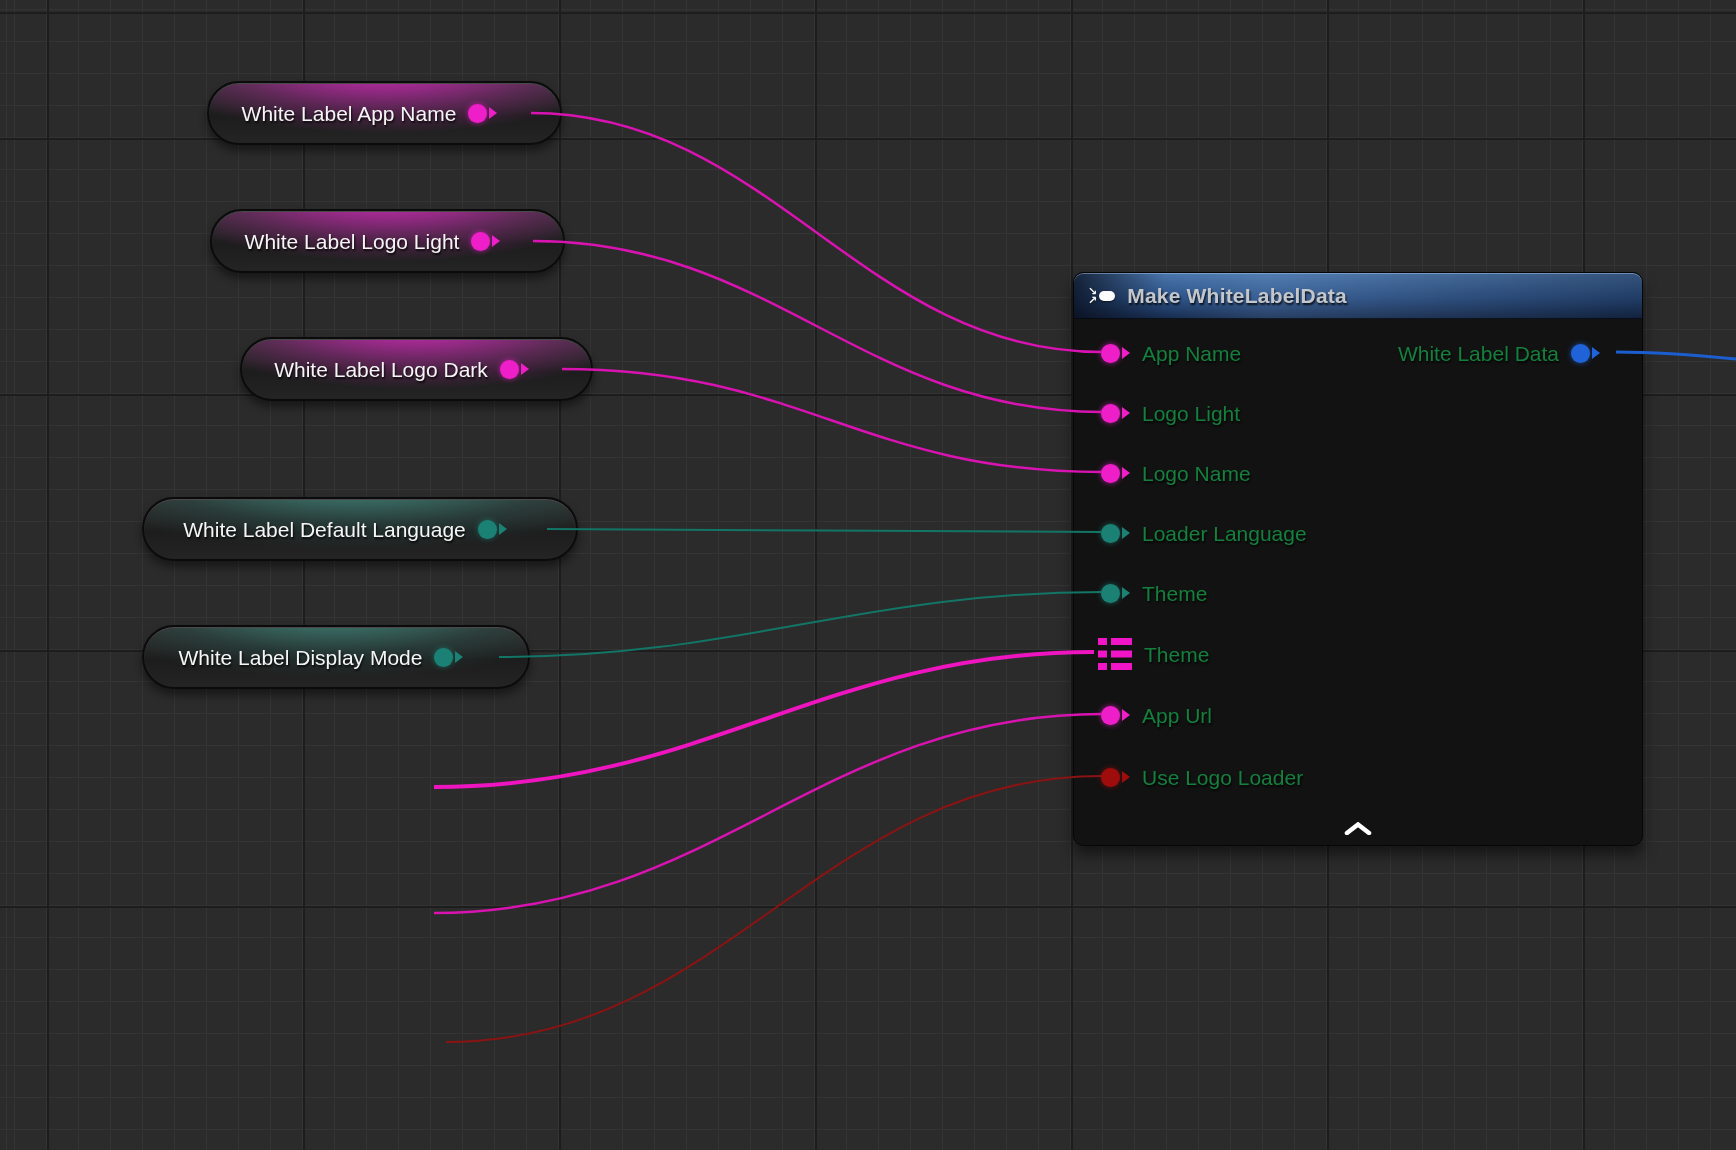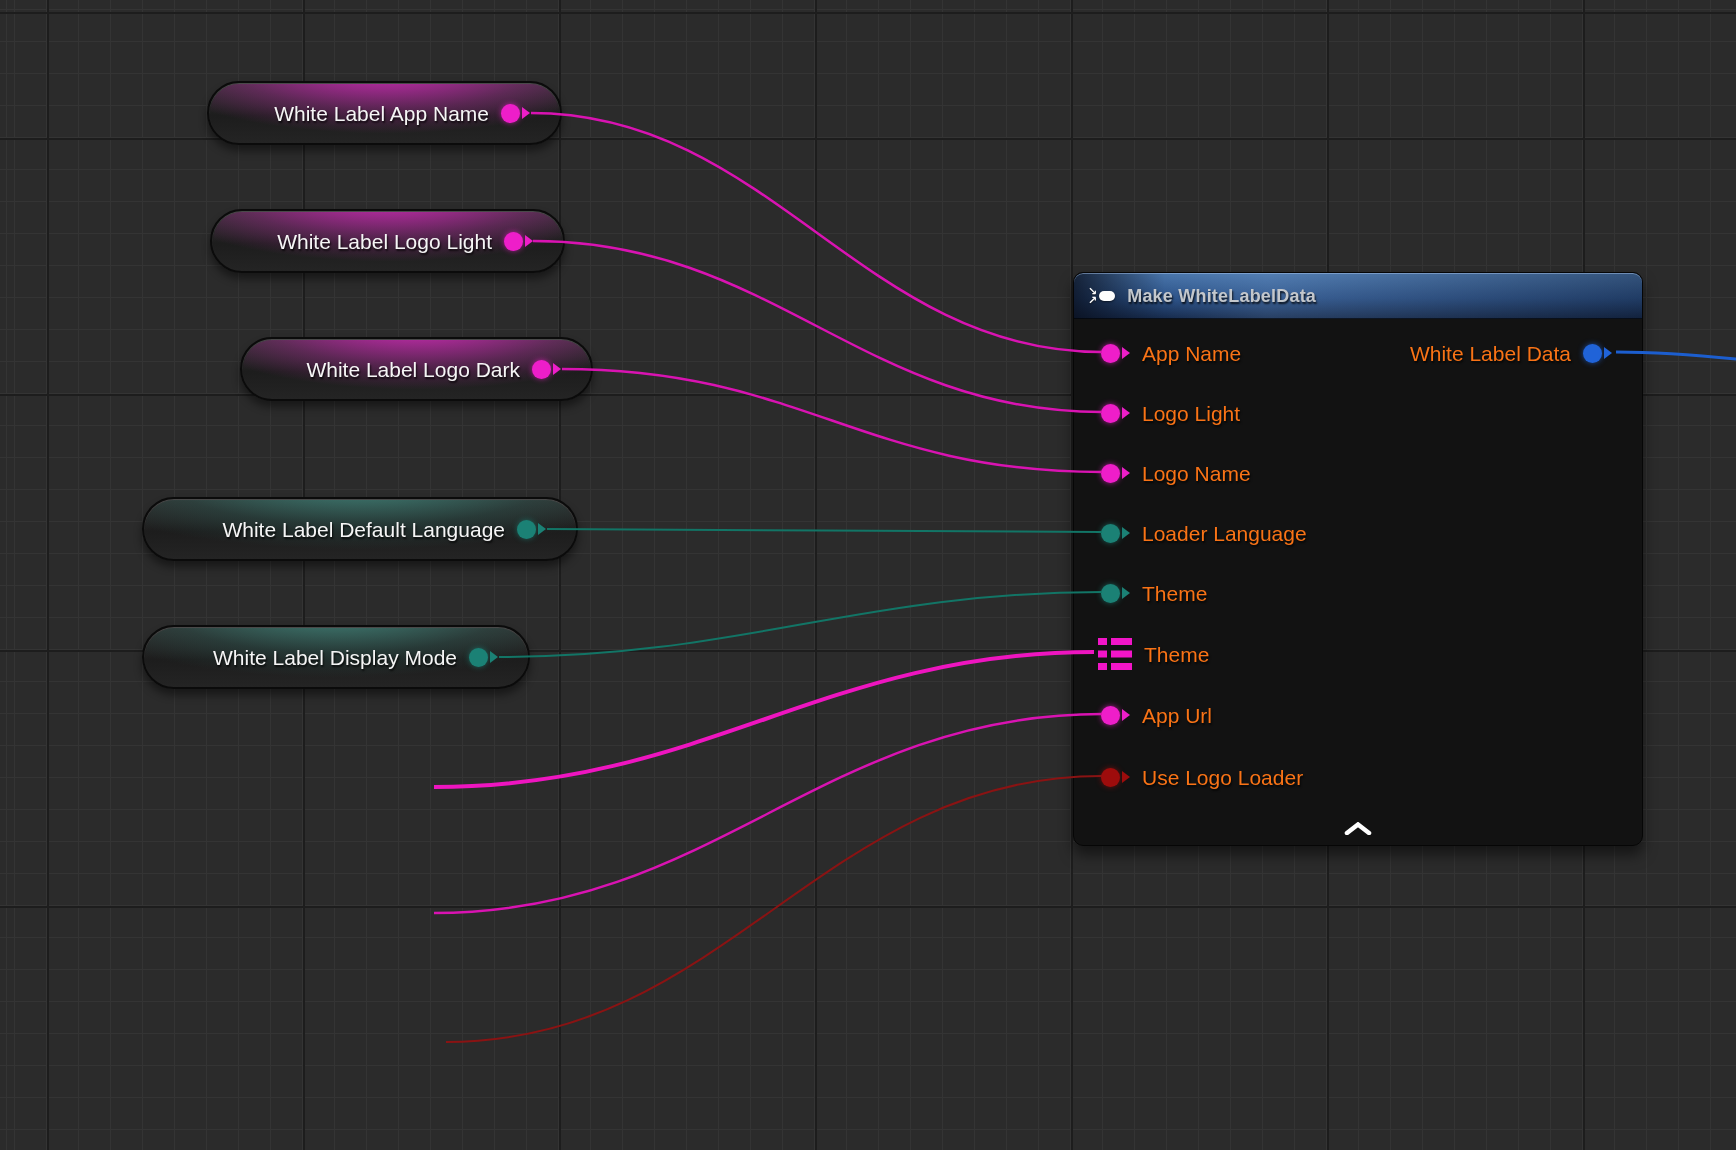--- a/index.html
+++ b/index.html
@@ -15,21 +15,21 @@
     background-image:
       repeating-linear-gradient(to right,  var(--grid-major,#1d1d1d) 0 2px, transparent 2px 256px),
       repeating-linear-gradient(to bottom, var(--grid-major,#1d1d1d) 0 2px, transparent 2px 256px),
       repeating-linear-gradient(to right,  var(--grid-minor,#343434) 0 1px, transparent 1px 32px),
       repeating-linear-gradient(to bottom, var(--grid-minor,#343434) 0 1px, transparent 1px 32px);
     background-position:47px 0, 0 138px, 14px 0, 0 9px;
   }
   
   .vnode{
     position:absolute;height:64px;box-sizing:border-box;
-    display:flex;align-items:center;justify-content:flex-end;
+    display:flex;align-items:center;justify-content:center;
     gap:12px;padding-right:30px;
     border-radius:33px;
     border:2px solid #0b0b0b;
     background:linear-gradient(180deg,#2f2f2f 0%,#1d1d1d 55%,#242424 100%);
     box-shadow:0 6px 9px rgba(0,0,0,.45), inset 0 1px 1px rgba(255,255,255,.14);
   }
   .vnode::before{
     content:"";position:absolute;inset:1px;border-radius:30px;pointer-events:none;
   }
   .vnode.t-string::before, .vnode.t-struct::before{
@@ -72,32 +72,32 @@
   }
   .node-header{
     position:relative;height:46px;border-radius:9px 9px 0 0;overflow:hidden;
     display:flex;align-items:center;gap:12px;padding-left:14px;box-sizing:border-box;
     background-image:
       linear-gradient(90deg, rgba(8,13,26,.78) 0%, rgba(8,13,26,0) 16%, rgba(130,168,215,.16) 34%, rgba(8,13,26,.32) 100%),
       linear-gradient(180deg,#4a76ab 0%, #2c5288 55%, #162a4b 100%);
     box-shadow:inset 0 1px 0 rgba(165,195,235,.5), inset 0 -1px 0 rgba(0,0,0,.6);
   }
   .node-title{
-    color:#c3c7cc;font-size:18px;font-weight:700;letter-spacing:.2px;
+    color:#c3c7cc;font-size:21px;font-weight:700;letter-spacing:.2px;
     text-shadow:1px 2px 2px rgba(0,0,0,.8);white-space:nowrap;
   }
   .make-icon{display:inline-flex;align-items:center;gap:2px;}
   .make-icon .arrows{display:flex;flex-direction:column;color:#fff;font-size:11px;line-height:9px;font-weight:700;text-shadow:0 1px 1px rgba(0,0,0,.6);}
   .make-icon .pill-shape{width:16px;height:10px;border-radius:5px;background:#fdfdfd;box-shadow:0 1px 2px rgba(0,0,0,.5);}
   .pin-row{
     position:absolute;left:27px;height:34px;display:flex;align-items:center;gap:12px;
   }
-  .pin-row.out{left:auto;right:30px;justify-content:flex-end;}
+  .pin-row.out{left:auto;right:42px;justify-content:flex-end;}
   .pin-label{
-    color:#f97316;font-size:21px;line-height:1;white-space:nowrap;
+    color:#15803d;font-size:21px;line-height:1;white-space:nowrap;
     text-shadow:1px 2px 2px rgba(0,0,0,.7);
   }
   .collapse-btn{
     position:absolute;left:50%;transform:translateX(-50%);bottom:8px;
     width:34px;height:18px;display:flex;align-items:center;justify-content:center;
   }
   
   .wires{position:absolute;inset:0;pointer-events:none;}
 </style>
 </head>

